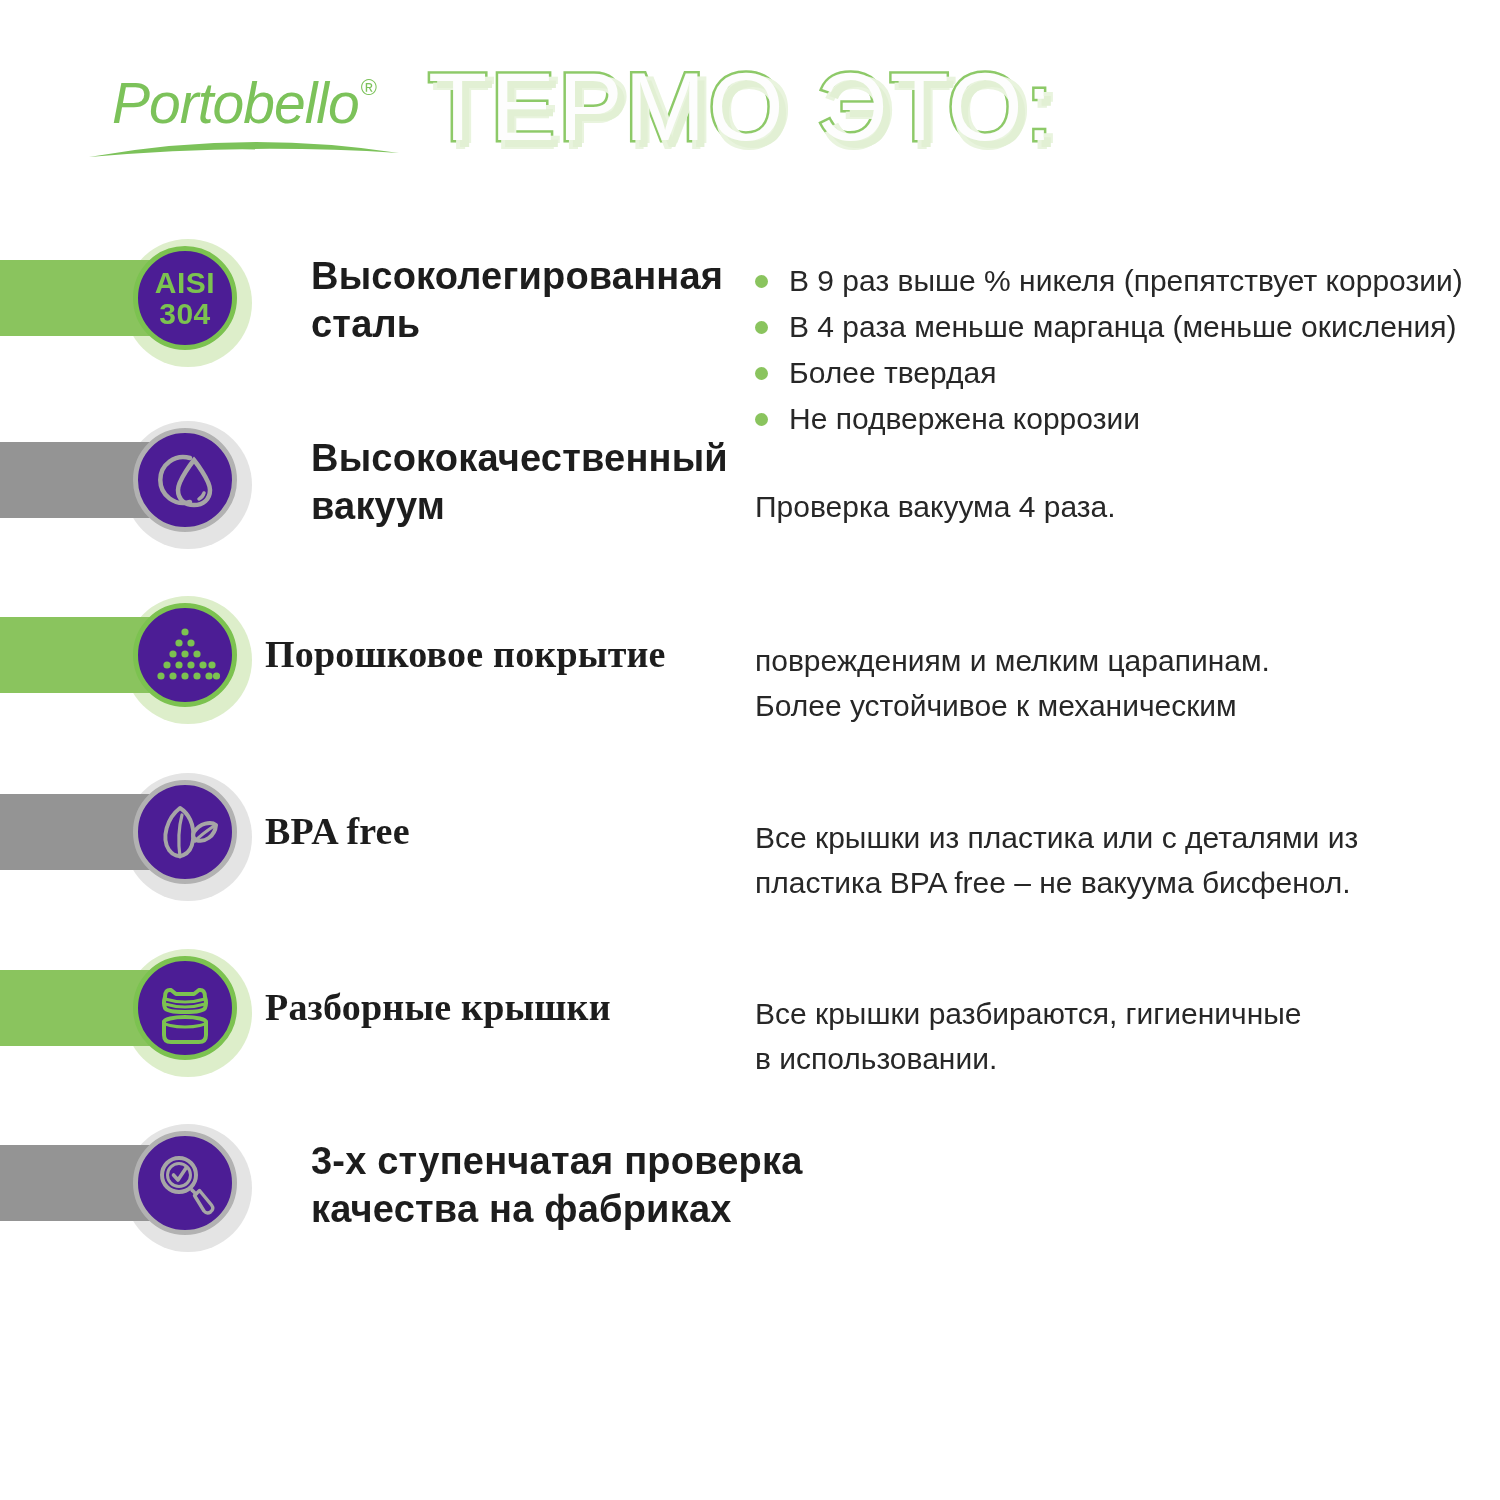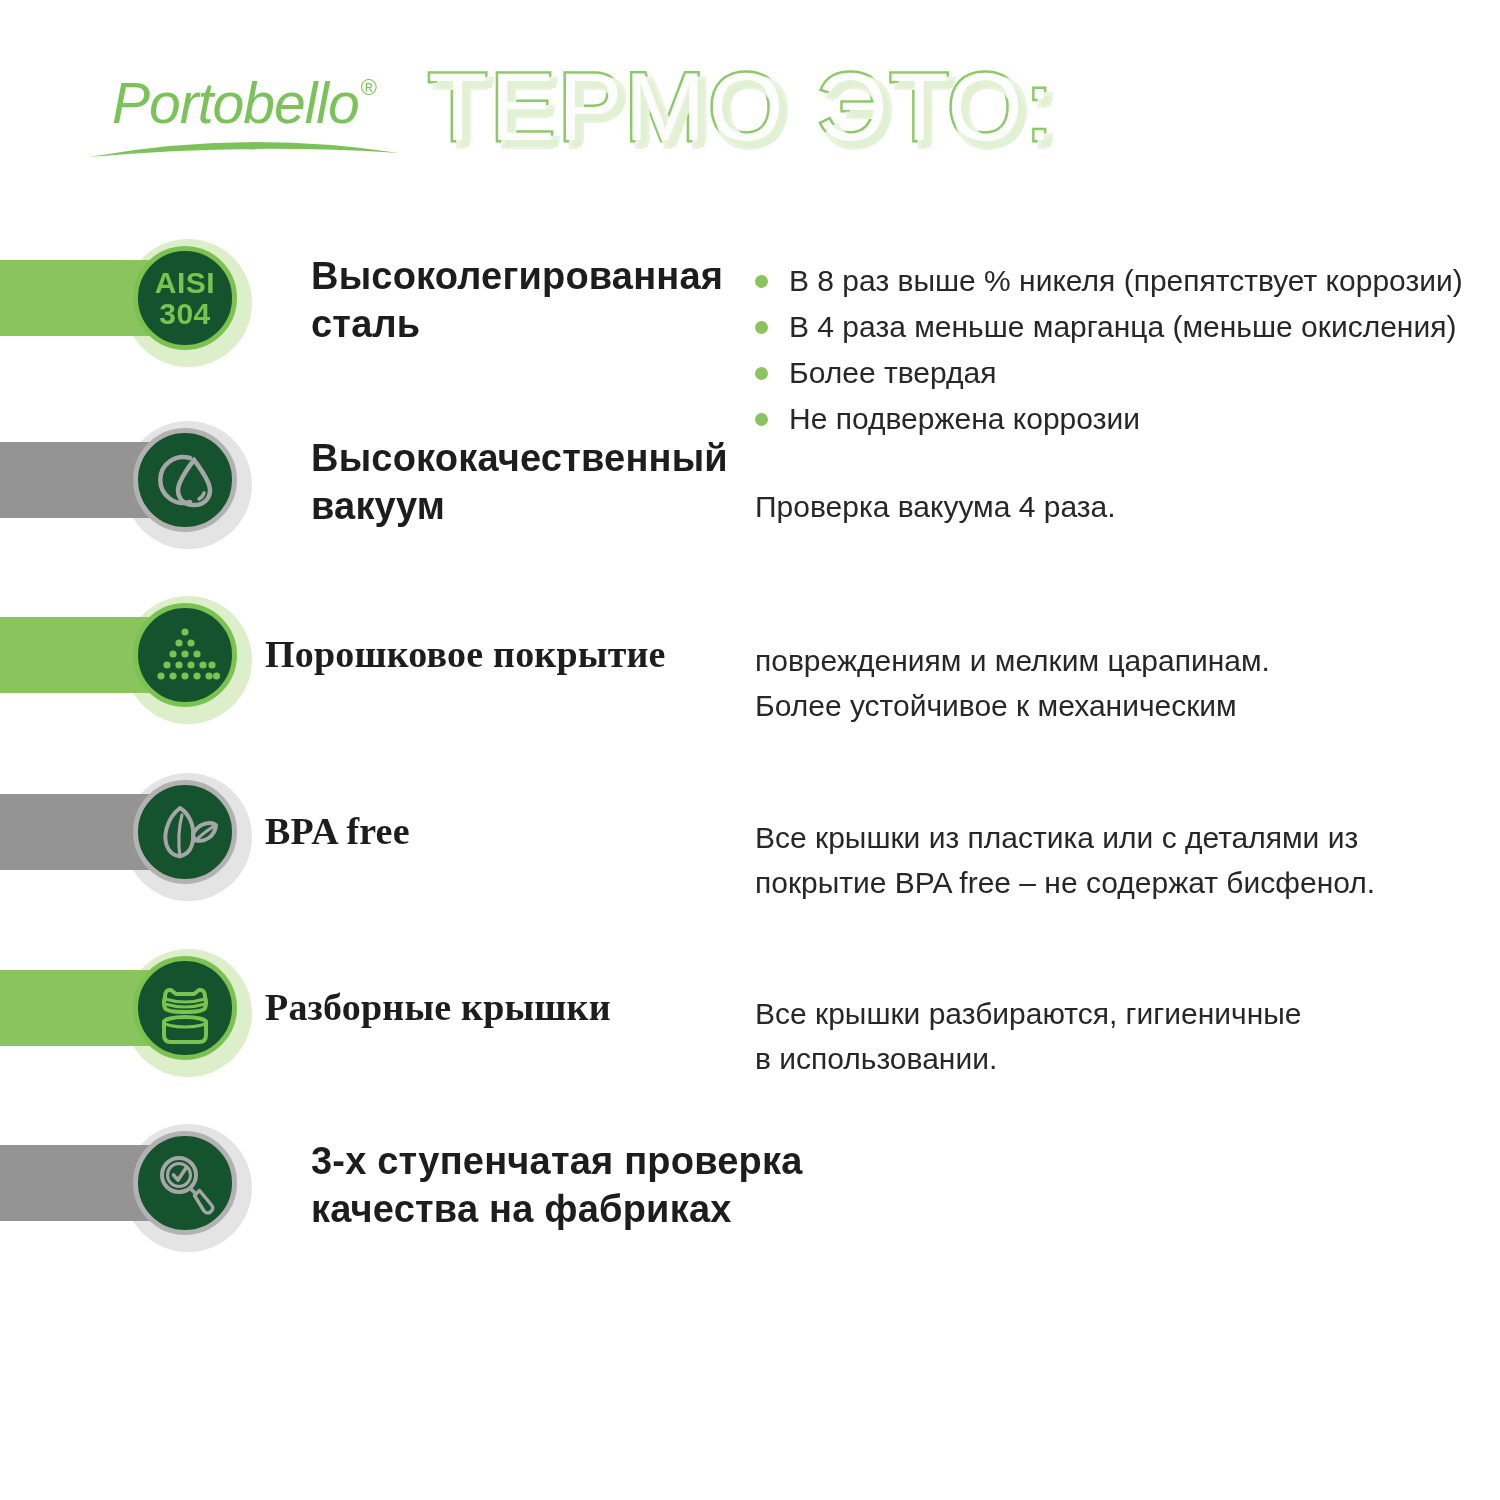--- a/index.html
+++ b/index.html
@@ -20,21 +20,21 @@
     paint-order:stroke fill;
     text-shadow:7px 7px 0 #e2f0d4, 9px 3px 0 #e9f4de, 3px 9px 0 #e9f4de;
     white-space:nowrap;
   }
   
   .row{position:absolute;left:0;top:0;width:1500px;height:0;}
   .halo{position:absolute;left:124px;top:calc(var(--c)*1px - 59px);width:128px;height:128px;border-radius:50%;}
   .bar{position:absolute;left:0;top:calc(var(--c)*1px - 38px);width:172px;height:76px;}
   .circle{
     position:absolute;left:133px;top:calc(var(--c)*1px - 52px);
-    width:104px;height:104px;border-radius:50%;background:#14532d;
+    width:104px;height:104px;border-radius:50%;background:#4c1d95;
     border:5px solid;box-sizing:border-box;
     display:flex;align-items:center;justify-content:center;
   }
   .green .halo{background:#ddeeca;}
   .green .bar{background:#8ac45e;}
   .green .circle{border-color:#7cc250;}
   .gray .halo{background:#e4e4e4;}
   .gray .bar{background:#949494;}
   .gray .circle{border-color:#b2b2b2;}
   .aisi{font-weight:bold;color:#7cc250;font-size:30px;line-height:31px;text-align:center;letter-spacing:0.5px;}
@@ -67,21 +67,21 @@
       <div>304</div>
     </div>
   </div>
   <div class="title">
     <div>Высоколегированная</div>
     <div>сталь</div>
   </div>
   <div class="bullets">
     <div class="bullet">
         <span class="bdot"></span>
-        <span>В 8 раз выше % никеля (препятствует коррозии)</span>
+        <span>В 9 раз выше % никеля (препятствует коррозии)</span>
       </div>
     <div class="bullet">
         <span class="bdot"></span>
         <span>В 4 раза меньше марганца (меньше окисления)</span>
       </div>
     <div class="bullet">
         <span class="bdot"></span>
         <span>Более твердая</span>
       </div>
     <div class="bullet">
@@ -152,21 +152,21 @@
       <path d="M31 61 C 29 46 30 30 33 19" stroke-width="3.2"></path>
       <path d="M45 36 C 51 27 62 25 67 29 C 66 40 56 47 47 44 C 44 42 43 39 45 36 Z"></path>
       <path d="M46 45 C 52 39 59 34 65 30" stroke-width="3.2"></path>
     </svg>
   </div>
   <div class="title">
     <div>BPA free</div>
   </div>
   <div class="desc" style="top:815px">
     <div>Все крышки из пластика или с деталями из</div>
-    <div>покрытие BPA free – не содержат бисфенол.</div>
+    <div>пластика BPA free – не вакуума бисфенол.</div>
   </div>
 </div>
 
 <div class="row green one-line" style="--c:1008">
   <div class="halo"></div>
   <div class="bar"></div>
   <div class="circle">
     <svg width="72" height="72" viewBox="0 0 72 72" fill="none" stroke="#7cc250" stroke-width="4" stroke-linecap="round" stroke-linejoin="round">
       <path d="M16 25 Q 16 17 22 18 L 27 22 L 45 22 L 50 18 Q 56 17 56 25 Q 58 31 56 36 Q 54 40 36 40 Q 18 40 16 36 Q 14 31 16 25 Z"></path>
       <path d="M16 27 Q 36 33 56 27" stroke-width="3.2"></path>

